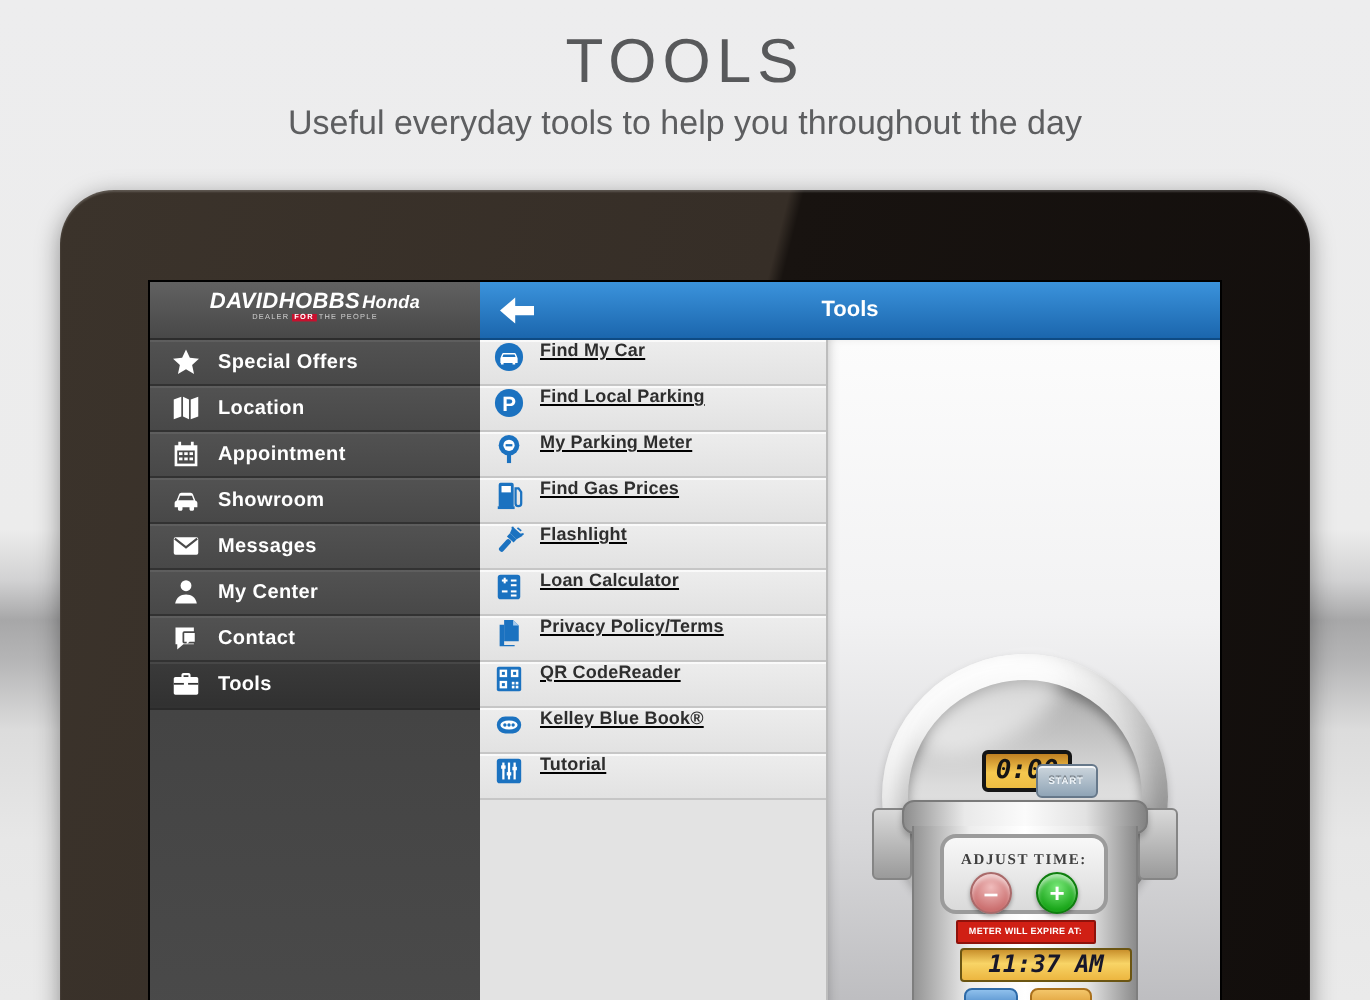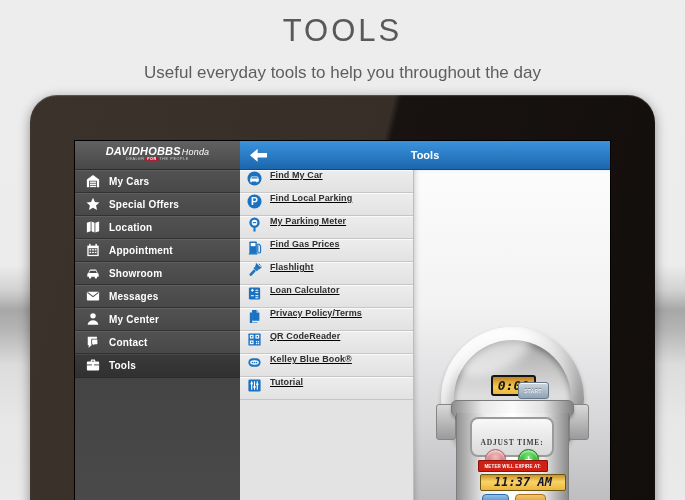--- a/index.html
+++ b/index.html
@@ -4,41 +4,41 @@
 <style>
   * { margin:0; padding:0; box-sizing:border-box; }
   html,body { width:685px; height:500px; overflow:hidden; }
   body {
     font-family:"Liberation Sans", sans-serif;
     background: linear-gradient(180deg,#ededee 0%,#ececec 53%,#d2d2d3 58%,#a7a7a8 62%,#b5b5b6 66%,#dcdcdc 73%,#e7e7e7 84%,#eaeaea 100%);
     position:relative;
   }
   .hero { text-align:center; padding-top:13px; }
   .hero-title { font-size:31px; font-weight:400; color:#58595b; letter-spacing:3px; }
-  .hero-sub { font-size:17px; color:#5d5e60; margin-top:14px; }
+  .hero-sub { font-size:17px; color:#5d5e60; margin-top:3px; }
 
   .tablet {
     position:absolute; left:30px; top:95px; width:625px; height:420px;
     border-radius:27px 27px 0 0;
     background: linear-gradient(104deg,#3b332b 0%,#362e27 50%,#181310 51%,#120e0c 100%);
     box-shadow: 0 3px 12px rgba(0,0,0,.4), inset 0 1px 1px rgba(255,255,255,.18);
   }
   .screen {
     position:absolute; left:45px; top:46px; width:535px; height:374px;
     background:#e7e7e7; display:flex; outline:1px solid #000;
   }
 
   
   .sidebar { width:165px; background:#454545; display:flex; flex-direction:column; color:#fff; }
   .logo {
     height:29px; background:linear-gradient(#616161,#484848);
     border-bottom:1px solid #2c2c2c; text-align:center; padding-top:4px;
   }
   .logo-line { font-style:italic; font-weight:bold; font-size:11px; letter-spacing:.2px; }
-  .brand2 { font-weight:400; font-size:9px; margin-left:1px; }
+  .brand2 { font-weight:700; font-size:9px; margin-left:1px; }
   .tagline { font-size:6px; transform:scale(.62); transform-origin:center top; color:#cfcfcf; letter-spacing:1px; white-space:nowrap; }
   .tag-red { background:#c8102e; color:#fff; font-weight:bold; padding:0 2px; margin:0 2px; }
   .side-header {
     height:22px; line-height:22px; padding-left:13px; font-size:9.5px; font-weight:bold;
     background:linear-gradient(#414141,#383838); border-bottom:1px solid #272727;
     box-shadow: inset 0 1px 0 rgba(255,255,255,.06);
   }
   .side-item {
     height:23px; display:flex; align-items:center; padding-left:10px;
     background:linear-gradient(#525252,#484848);
@@ -122,21 +122,21 @@
   .meter-body {
     position:absolute; left:42px; top:243px; width:113px; height:102px;
     background:linear-gradient(90deg,#949494,#ededed 25%,#ffffff 50%,#e6e6e6 78%,#8b8b8b);
     border:1px solid #7e7e7e; border-top:none;
   }
   .adjust-panel {
     position:absolute; left:56px; top:247px; width:84px; height:40px;
     background:linear-gradient(#f8f8f8,#dadada); border:2px solid #9b9b9b; border-radius:8px;
     text-align:center;
   }
-  .adjust-label { font-family:"Liberation Serif", serif; font-weight:bold; font-size:7.5px; color:#3f3f3f; letter-spacing:.8px; margin-top:19px; }
+  .adjust-label { font-family:"Liberation Serif", serif; font-weight:bold; font-size:7.5px; color:#3f3f3f; letter-spacing:.8px; margin-top:6px; }
   .adjust-buttons { display:flex; justify-content:space-around; padding:2px 7px 0 7px; }
   .round-btn {
     width:21px; height:21px; border-radius:50%; display:flex; align-items:center; justify-content:center;
     color:#fff; font-weight:bold; font-size:13px; line-height:1; cursor:pointer;
     box-shadow: inset 0 2px 2px rgba(255,255,255,.6), 0 1px 2px rgba(0,0,0,.35);
   }
   .btn-minus { background:radial-gradient(circle at 50% 35%,#f0bcbc,#cc7272 70%,#b55a5a); border:1px solid #a96a6a; }
   .btn-plus  { background:radial-gradient(circle at 50% 35%,#79e879,#1ca81c 70%,#128a12); border:1px solid #0f7d0f; }
   .expire-banner {
     position:absolute; left:64px; top:290px; width:70px; height:12px;
@@ -165,31 +165,20 @@
 
 <div class="tablet">
   <div class="screen">
 
     <aside class="sidebar">
       <div class="logo">
         <div class="logo-line"><span>DAVIDHOBBS</span><span class="brand2">Honda</span></div>
         <div class="tagline"><span>DEALER</span><span class="tag-red">FOR</span><span>THE PEOPLE</span></div>
       </div>
 
-      <div class="side-item">
-        <span class="sicon">
-            <svg viewBox="0 0 16 16">
-              <path d="M1 6.2 8 1l7 5.2V15h-2.6V7.6H3.6V15H1z"></path>
-              <rect x="4.6" y="8.6" width="6.8" height="1.5"></rect>
-              <rect x="4.6" y="11" width="6.8" height="1.5"></rect>
-              <rect x="4.6" y="13.4" width="6.8" height="1.6"></rect>
-            </svg>
-          </span>
-        <span class="slabel">My Cars</span>
-      </div>
       <div class="side-item">
         <span class="sicon">
             <svg viewBox="0 0 16 16">
               <polygon points="8,0.8 10.2,5.6 15.4,6.2 11.5,9.7 12.6,14.9 8,12.2 3.4,14.9 4.5,9.7 0.6,6.2 5.8,5.6"></polygon>
             </svg>
           </span>
         <span class="slabel">Special Offers</span>
       </div>
       <div class="side-item">
         <span class="sicon">

